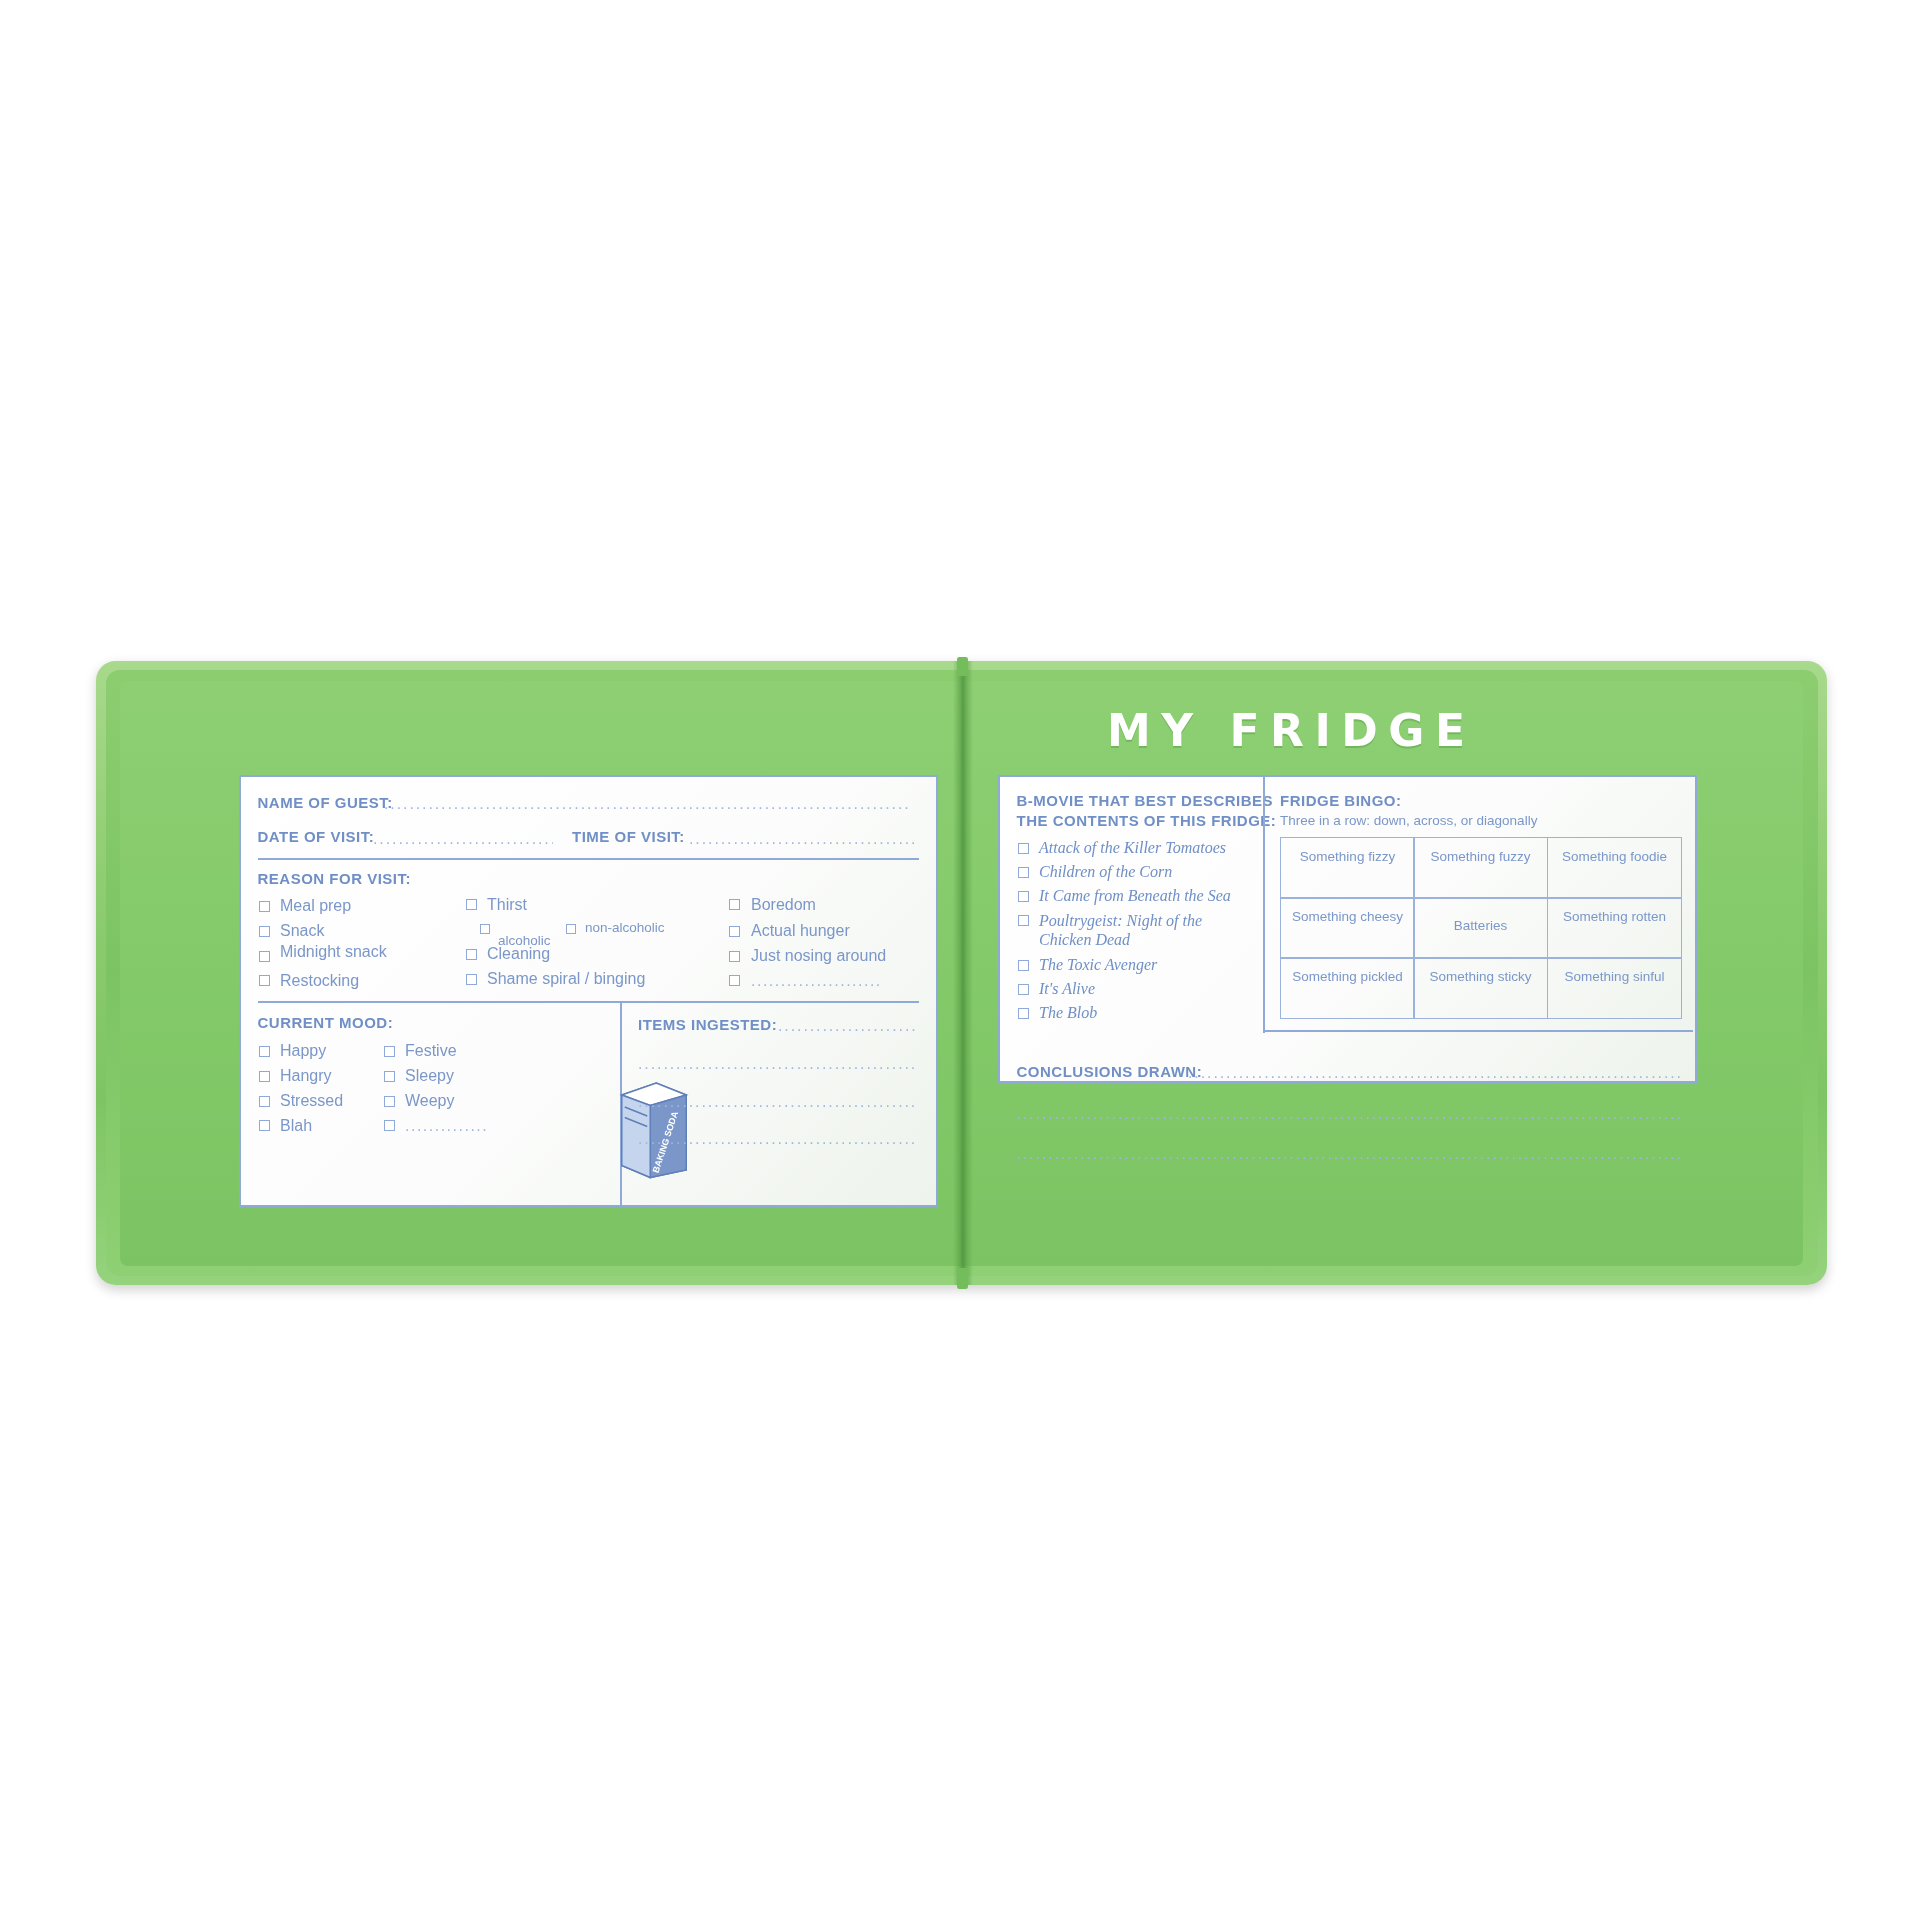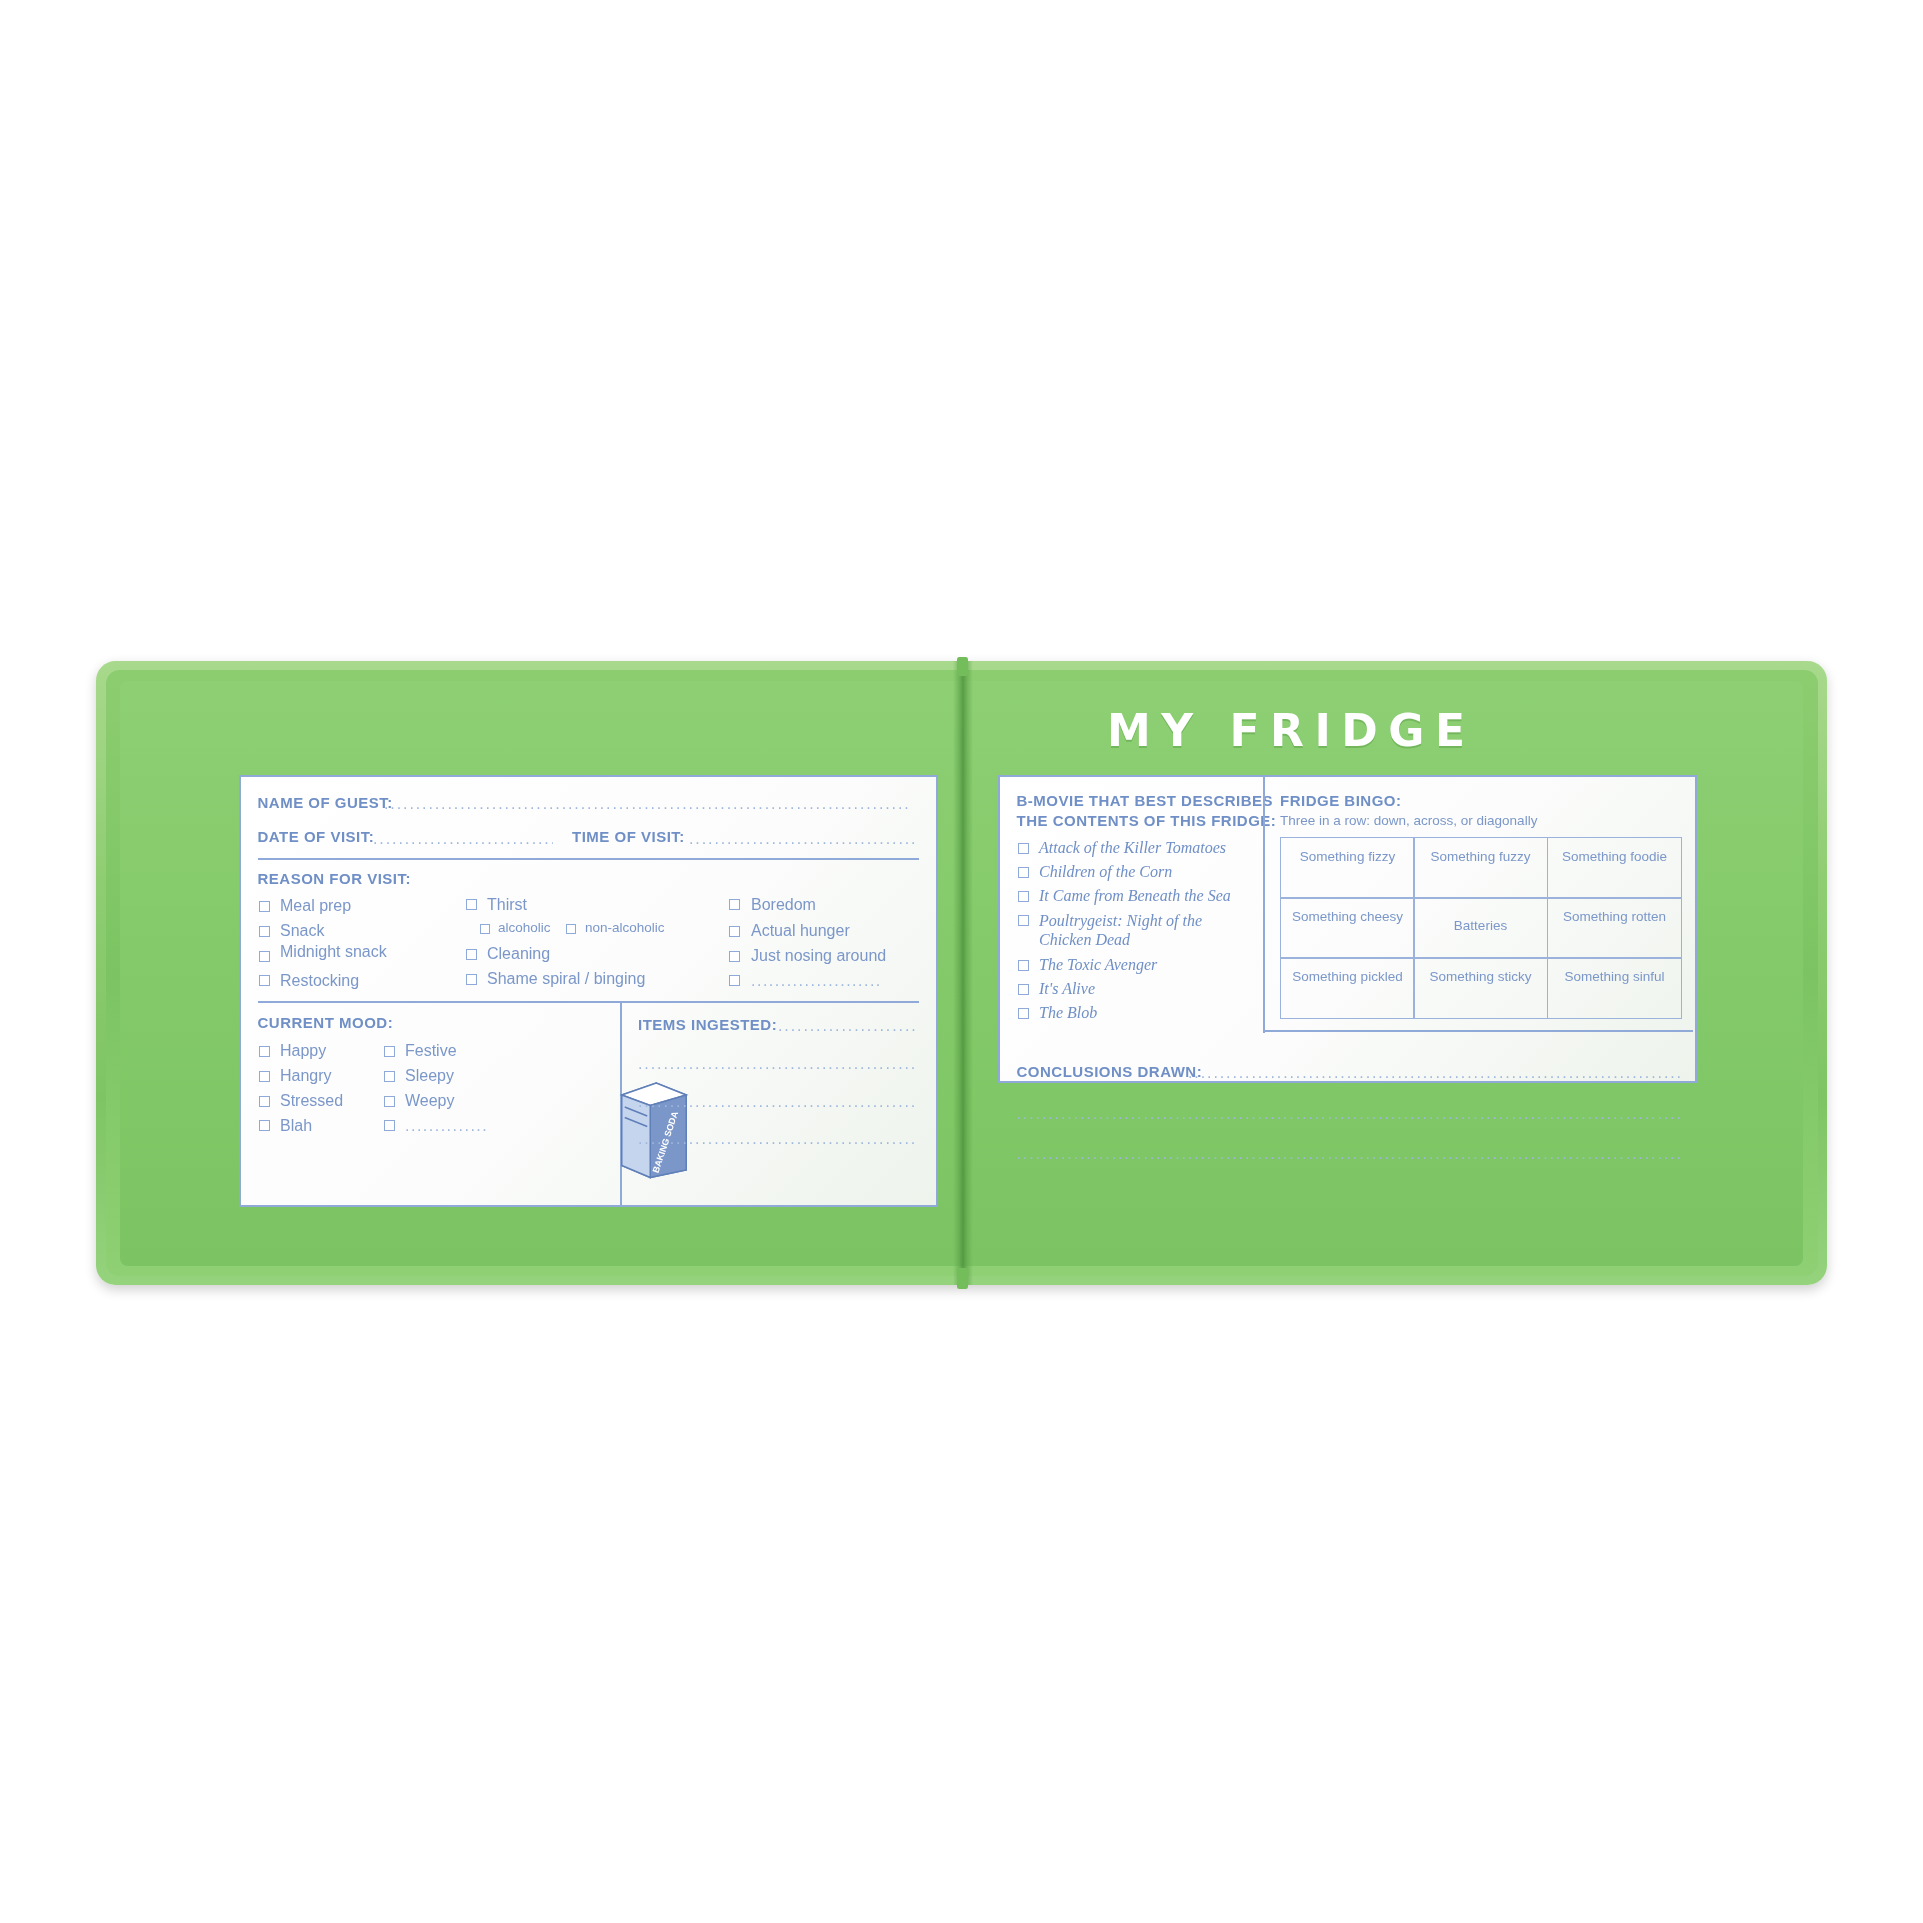--- a/index.html
+++ b/index.html
@@ -224,21 +224,21 @@
     <div class="box" style="left:18px; top:149px;"></div>
     <div class="opt abs" style="left:39px; top:145px;">Snack</div>
     <div class="box" style="left:18px; top:174px;"></div>
     <div class="opt abs" style="left:39px; top:166px;">Midnight snack</div>
     <div class="box" style="left:18px; top:198px;"></div>
     <div class="opt abs" style="left:39px; top:195px;">Restocking</div>
 
     <div class="box" style="left:225px; top:122px;"></div>
     <div class="opt abs" style="left:246px; top:119px;">Thirst</div>
     <div class="box" style="left:239px; top:147px; width:9.8px; height:9.8px;"></div>
-    <div class="opt-small abs" style="left:257px; top:143px;">alcoholic</div>
+    <div class="opt-small abs" style="left:257px; top:156px;">alcoholic</div>
     <div class="box" style="left:325px; top:147px; width:9.8px; height:9.8px;"></div>
     <div class="opt-small abs" style="left:344px; top:143px;">non-alcoholic</div>
     <div class="box" style="left:225px; top:172px;"></div>
     <div class="opt abs" style="left:246px; top:168px;">Cleaning</div>
     <div class="box" style="left:225px; top:197px;"></div>
     <div class="opt abs" style="left:246px; top:193px;">Shame spiral / binging</div>
 
     <div class="box" style="left:488px; top:122px;"></div>
     <div class="opt abs" style="left:510px; top:119px;">Boredom</div>
     <div class="box" style="left:488px; top:149px;"></div>

